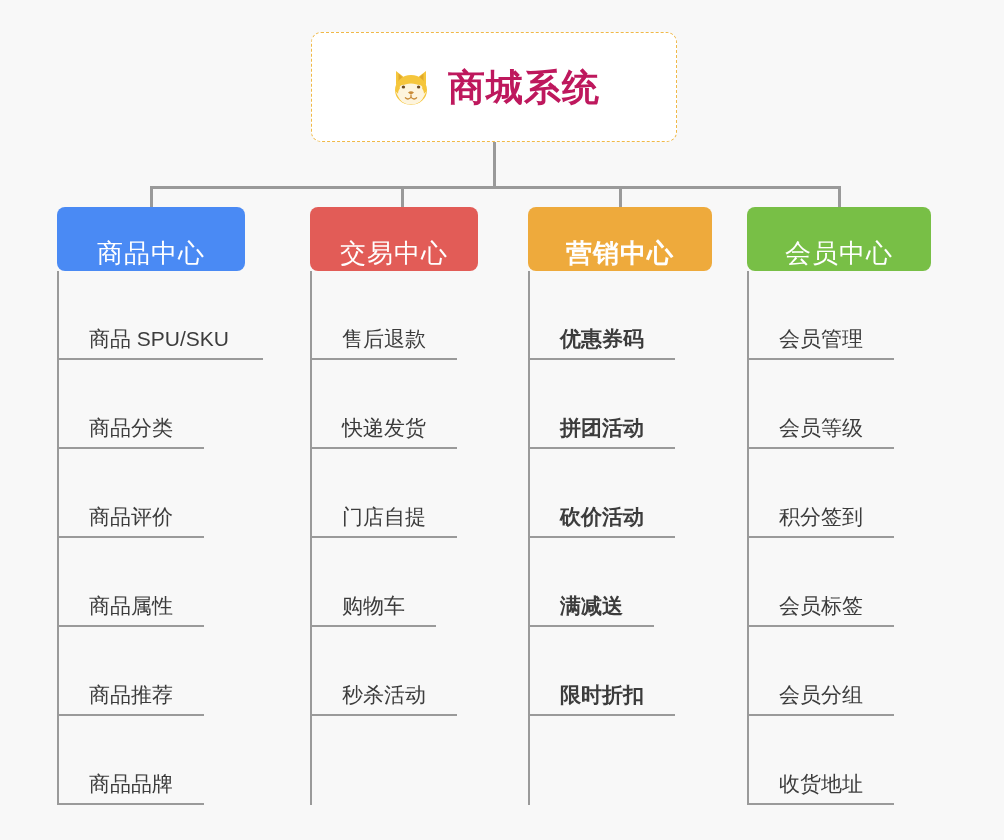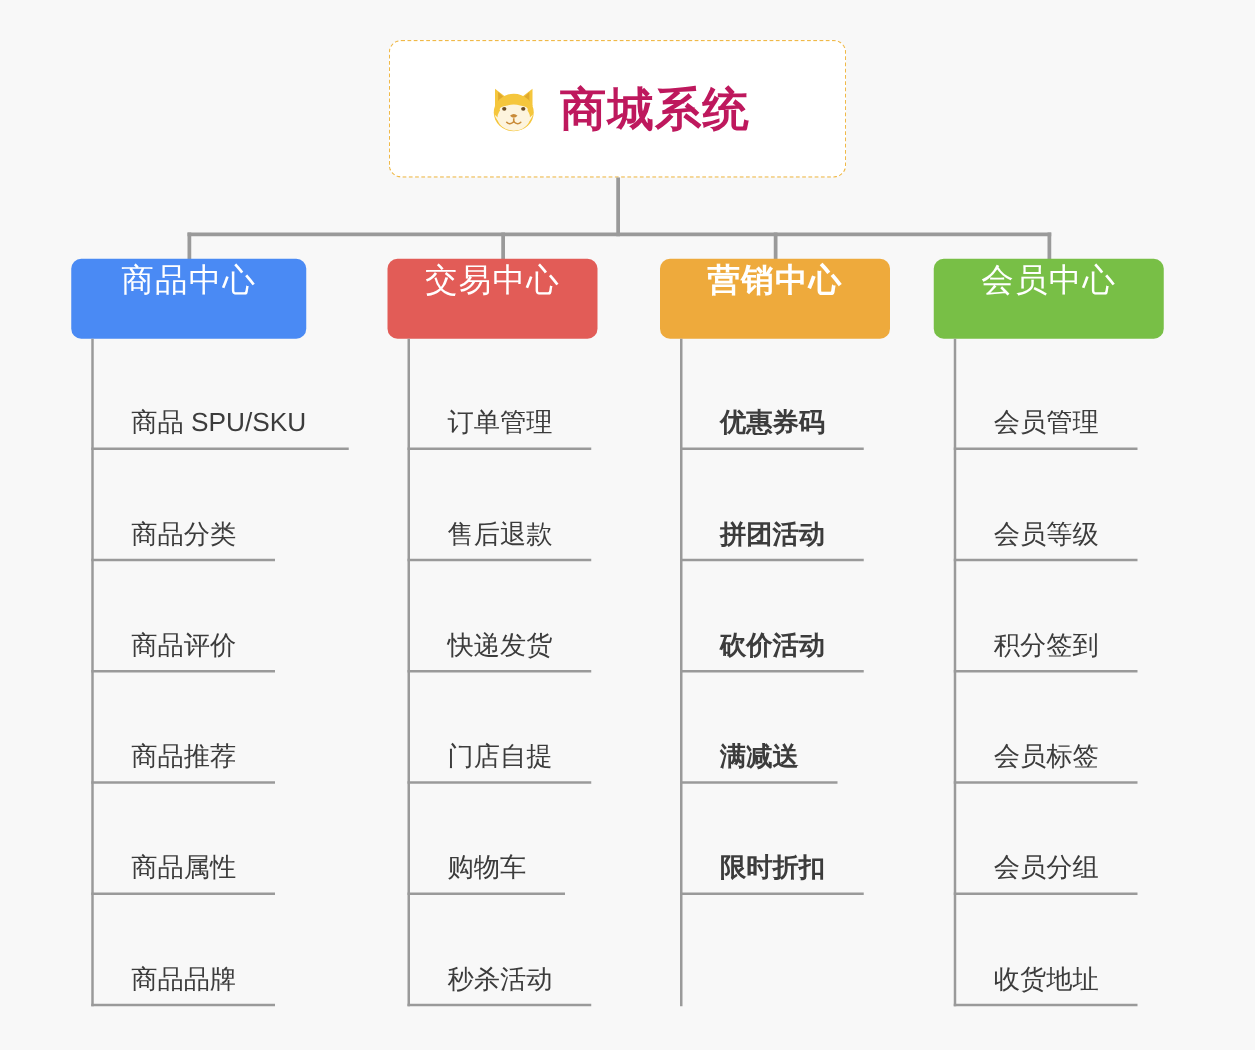--- a/index.html
+++ b/index.html
@@ -65,32 +65,32 @@
 
   
   .branch {
     position: absolute;
     top: 207px;
   }
   .branch-header {
     height: 64px;
     border-radius: 8px;
     display: flex;
-    align-items: flex-start;
+    align-items: flex-end;
     justify-content: center;
     color: #ffffff;
     font-size: 26px;
     letter-spacing: 1px;
     box-sizing: border-box;
   }
 
   
   .leaf-list {
     position: relative;
-    margin-left: 16px;
+    margin-left: 0;
     padding-left: 0;
   }
   .leaf-stem {
     position: absolute;
     left: 0;
     top: 0;
     width: 2px;
     background: #9a9a9a;
   }
   .leaf-item {
@@ -166,45 +166,41 @@
       </div>
       <div class="leaf-item">
         <span class="leaf-label">商品分类</span>
         <span class="leaf-rule" style="width:147px;"></span>
       </div>
       <div class="leaf-item">
         <span class="leaf-label">商品评价</span>
         <span class="leaf-rule" style="width:147px;"></span>
       </div>
       <div class="leaf-item">
+        <span class="leaf-label">商品属性</span>
+        <span class="leaf-rule" style="width:147px;"></span>
+      </div>
+      <div class="leaf-item">
         <span class="leaf-label">商品推荐</span>
-        <span class="leaf-rule" style="width:147px;"></span>
-      </div>
-      <div class="leaf-item">
-        <span class="leaf-label">商品属性</span>
         <span class="leaf-rule" style="width:147px;"></span>
       </div>
       <div class="leaf-item">
         <span class="leaf-label">商品品牌</span>
         <span class="leaf-rule" style="width:147px;"></span>
       </div>
     </div>
   </div>
 
   <div class="branch" style="left:310px; width:184px;">
     <div class="branch-header" style="width:168px; background:#e25c57;">
       <span>交易中心</span>
     </div>
     <div class="leaf-list">
       <div class="leaf-stem" style="height:534px;"></div>
       <div class="leaf-item">
-        <span class="leaf-label">订单管理</span>
-        <span class="leaf-rule" style="width:147px;"></span>
-      </div>
-      <div class="leaf-item">
         <span class="leaf-label">售后退款</span>
         <span class="leaf-rule" style="width:147px;"></span>
       </div>
       <div class="leaf-item">
         <span class="leaf-label">快递发货</span>
         <span class="leaf-rule" style="width:147px;"></span>
       </div>
       <div class="leaf-item">
         <span class="leaf-label">门店自提</span>
         <span class="leaf-rule" style="width:147px;"></span>

